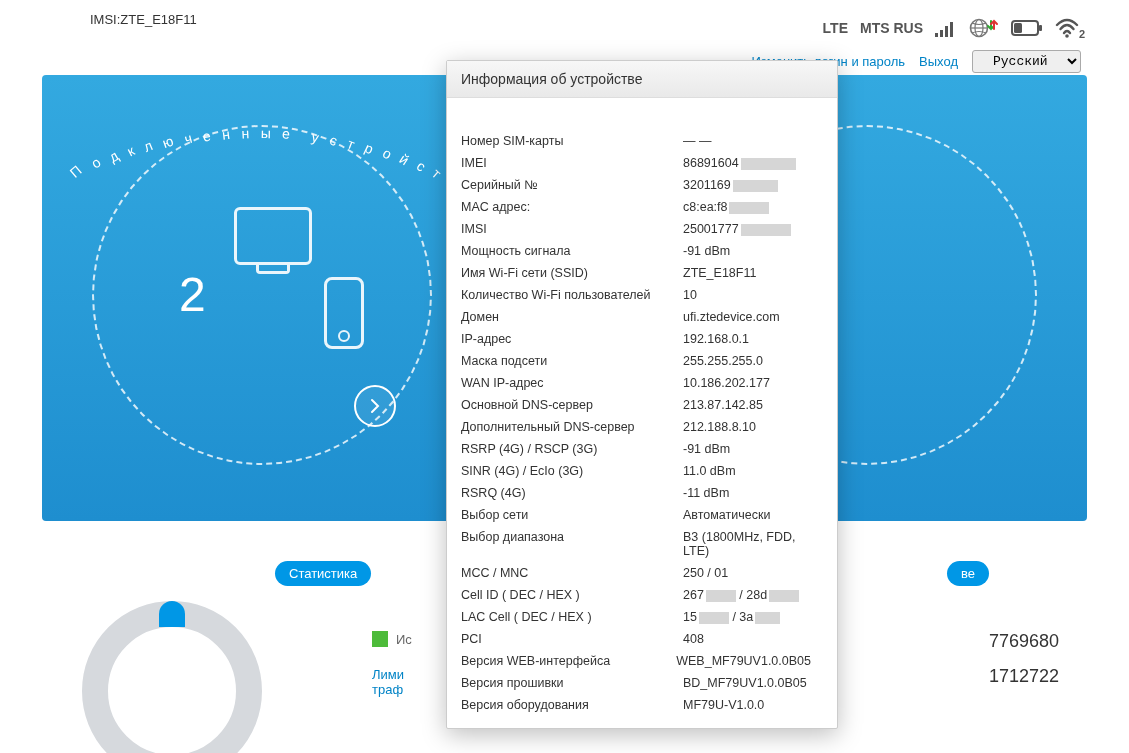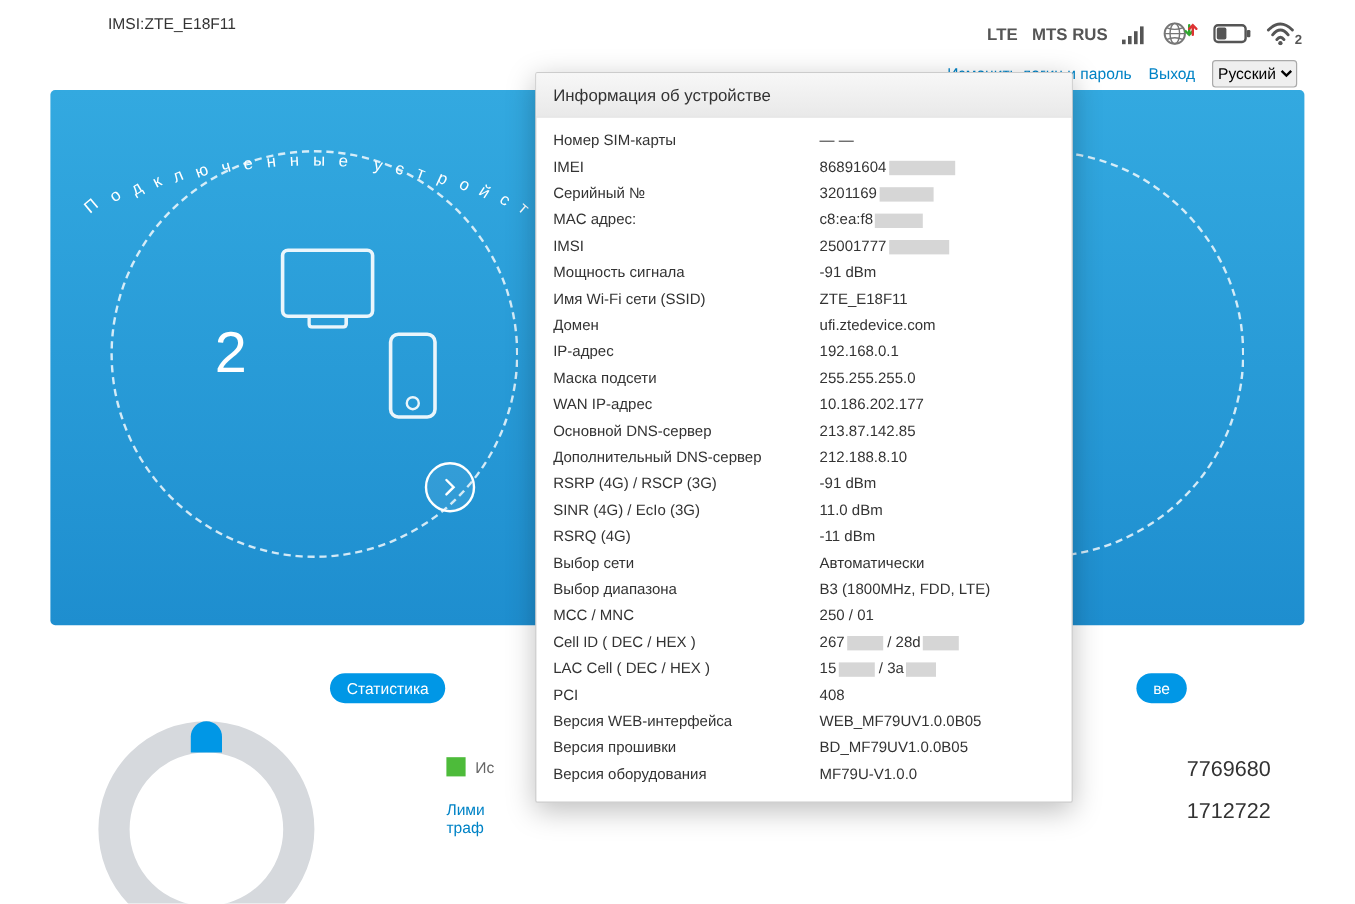--- a/index.html
+++ b/index.html
@@ -48,22 +48,23 @@
     top: 50px;
     display: flex;
     align-items: center;
     gap: 14px;
     font-size: 13px;
   }
   .link { color: #0083c6; cursor: pointer; }
   .lang-select {
     border: 1px solid #aaa;
     border-radius: 3px;
-    padding: 2px 0;
+    padding: 2px 16px;
     font-size: 13px;
+    font-family: Liberation Mono, monospace;
   }
   .hero {
     margin: 3px 42px 0 42px;
     height: 446px;
     background: linear-gradient(to bottom, #33a9e0 0%, #1e8ecf 100%);
     border-radius: 4px;
     position: relative;
     overflow: hidden;
   }
   .circle {
@@ -150,36 +151,37 @@
   .right-numbers div{margin-bottom:14px;}
   .badge-right{
     position:absolute; right:140px; top:40px;
     background:#0097e6;color:#fff;padding:5px 14px;border-radius:14px;font-size:13px;
   }
 
   
   .modal {
     position:absolute;
     left:446px; top:60px;
-    width:448px;
+    width:392px;
     background:#fff;
     border:1px solid #ccc;
     box-shadow:0 6px 24px rgba(0,0,0,0.25);
     border-radius:2px;
     z-index:100;
   }
   .modal-header{
     background:linear-gradient(#f7f7f7,#e9e9e9);
     border-bottom:1px solid #ddd;
     padding:10px 14px;
     font-size:14px;
     color:#333;
   }
   .modal-body{
     padding:8px 26px 12px 14px;
+    margin-top:24px;
   }
   .info-row{
     display:flex;
     padding:4px 0;
     font-size:12.5px;
     color:#333;
   }
   .info-row .k{width:222px;color:#333;}
   .info-row .v{flex:1;color:#333;position:relative;}
   .redact{
@@ -311,20 +313,24 @@
       </div>
       <div class="info-row">
         <div class="k">Мощность сигнала</div>
         <div class="v">-91 dBm</div>
       </div>
       <div class="info-row">
         <div class="k">Имя Wi-Fi сети (SSID)</div>
         <div class="v">ZTE_E18F11</div>
       </div>
       <div class="info-row">
+        <div class="k">Количество Wi-Fi пользователей</div>
+        <div class="v">10</div>
+      </div>
+      <div class="info-row">
         <div class="k">Домен</div>
         <div class="v">ufi.ztedevice.com</div>
       </div>
       <div class="info-row">
         <div class="k">IP-адрес</div>
         <div class="v">192.168.0.1</div>
       </div>
       <div class="info-row">
         <div class="k">Маска подсети</div>
         <div class="v">255.255.255.0</div>

